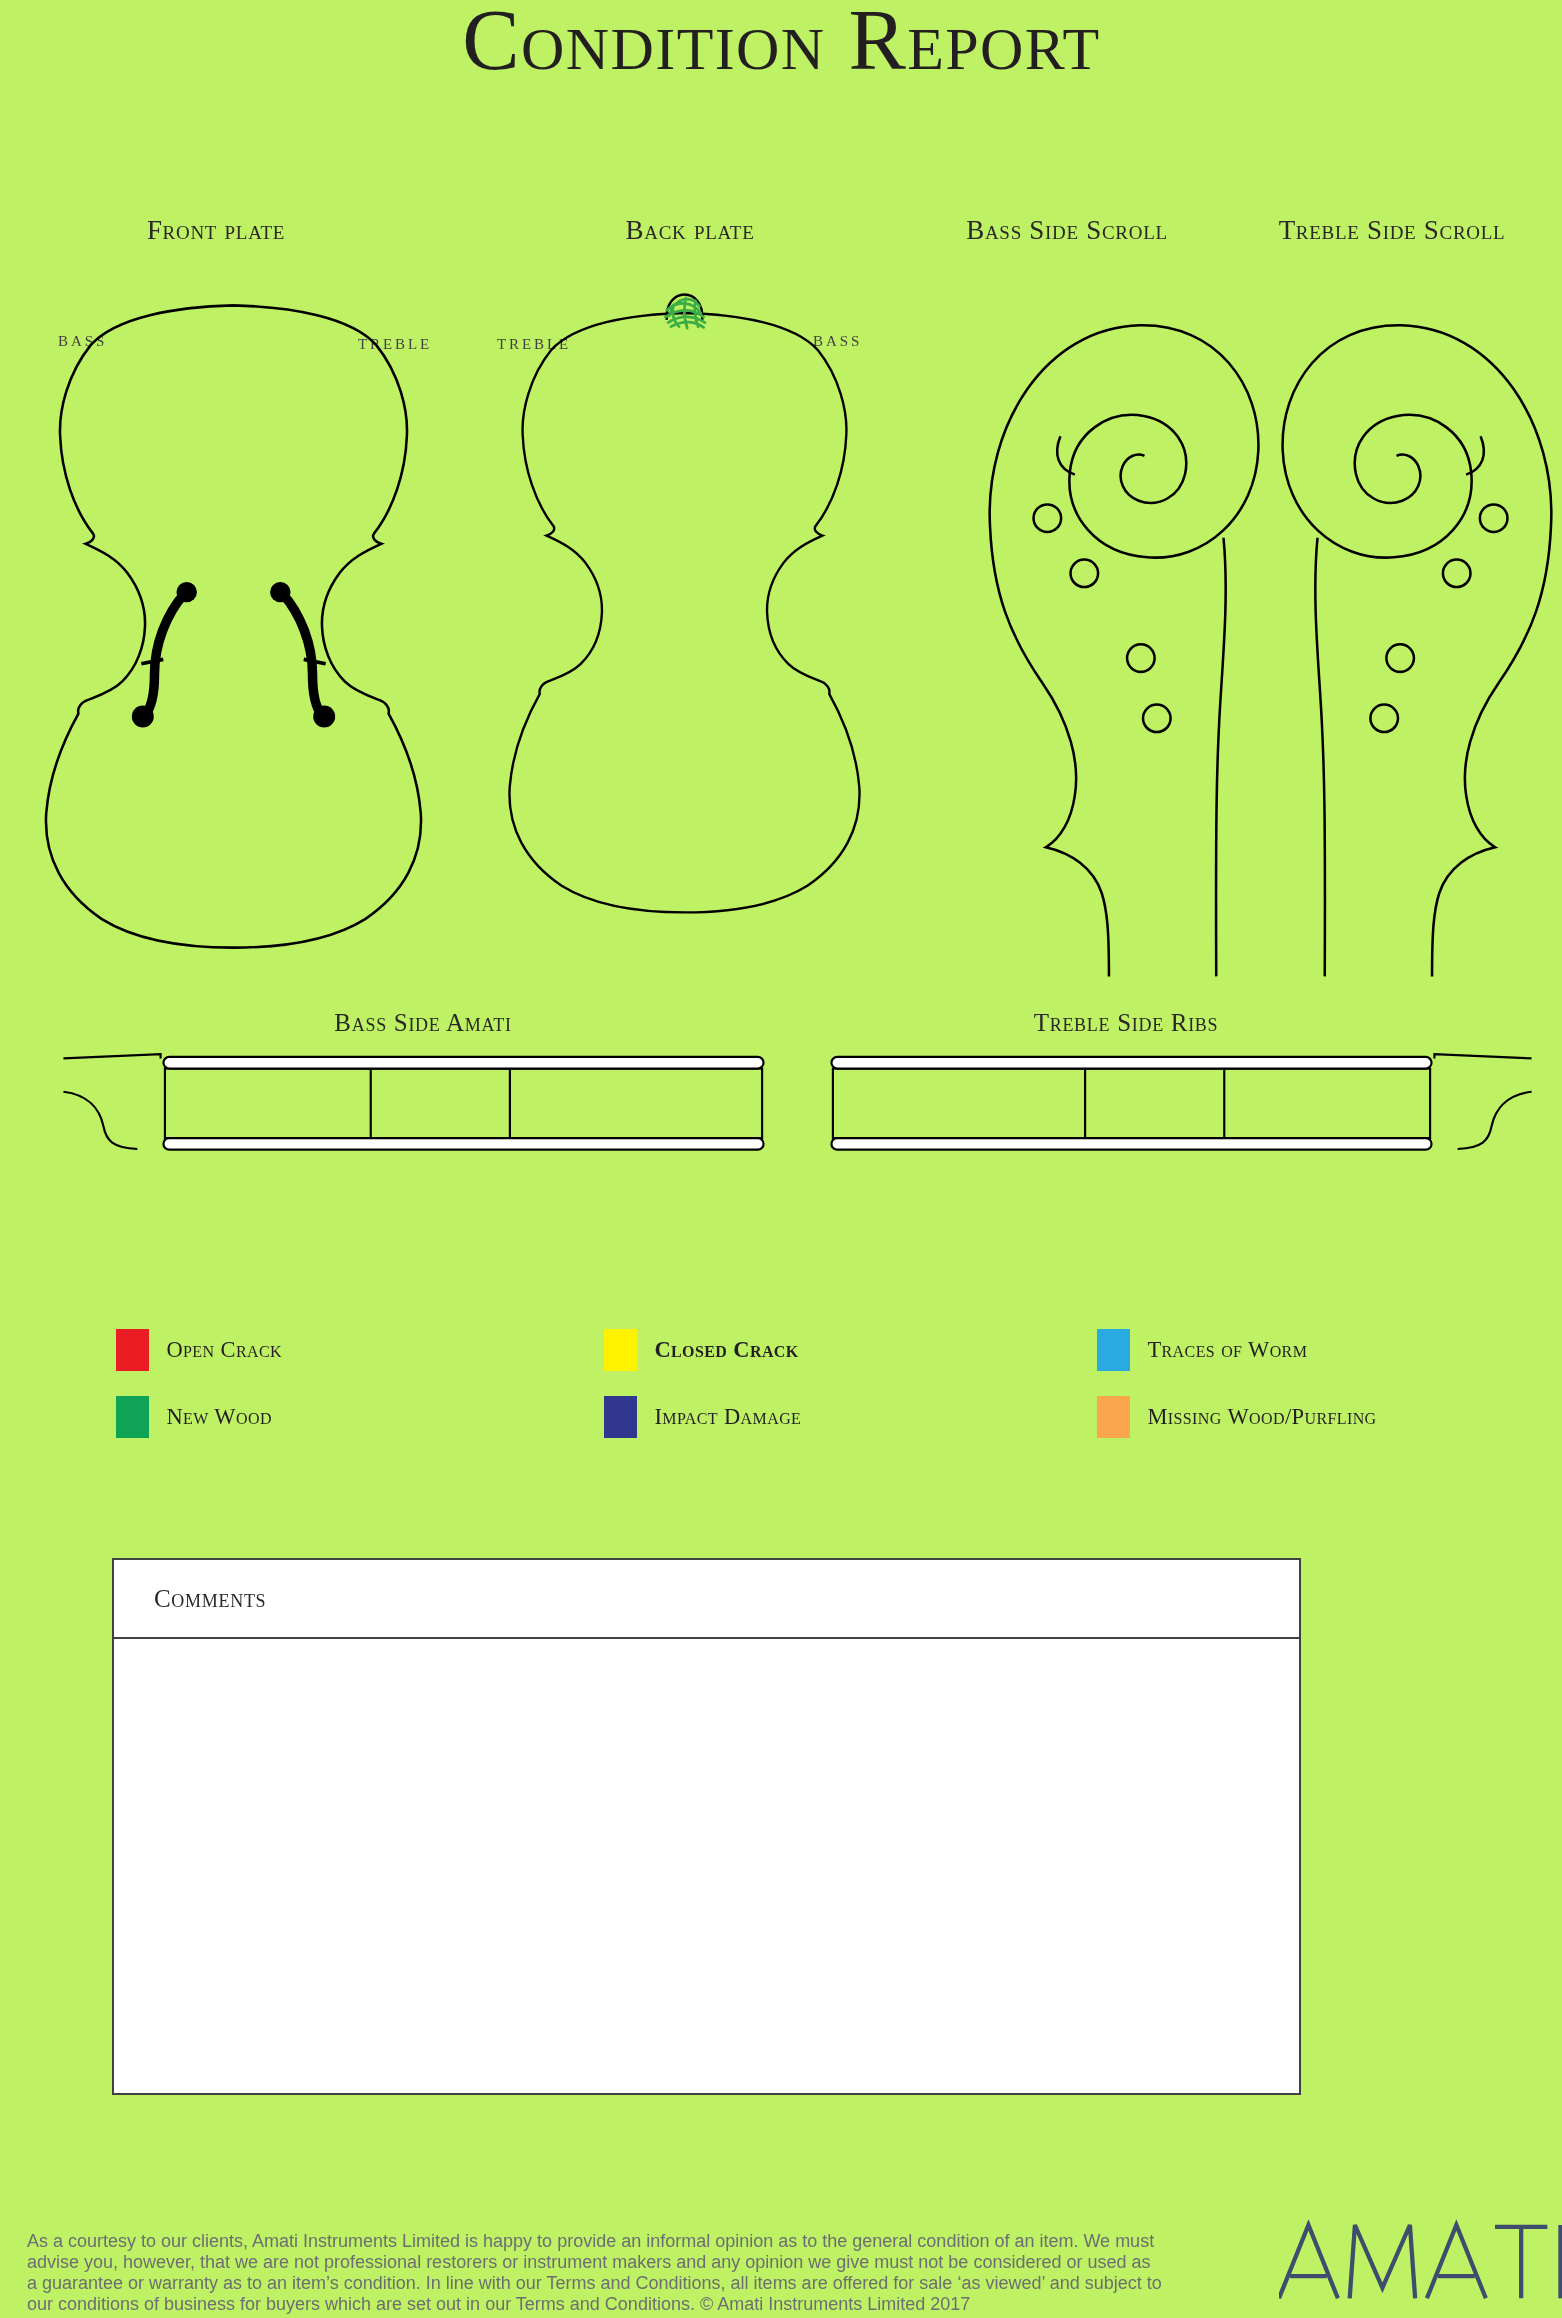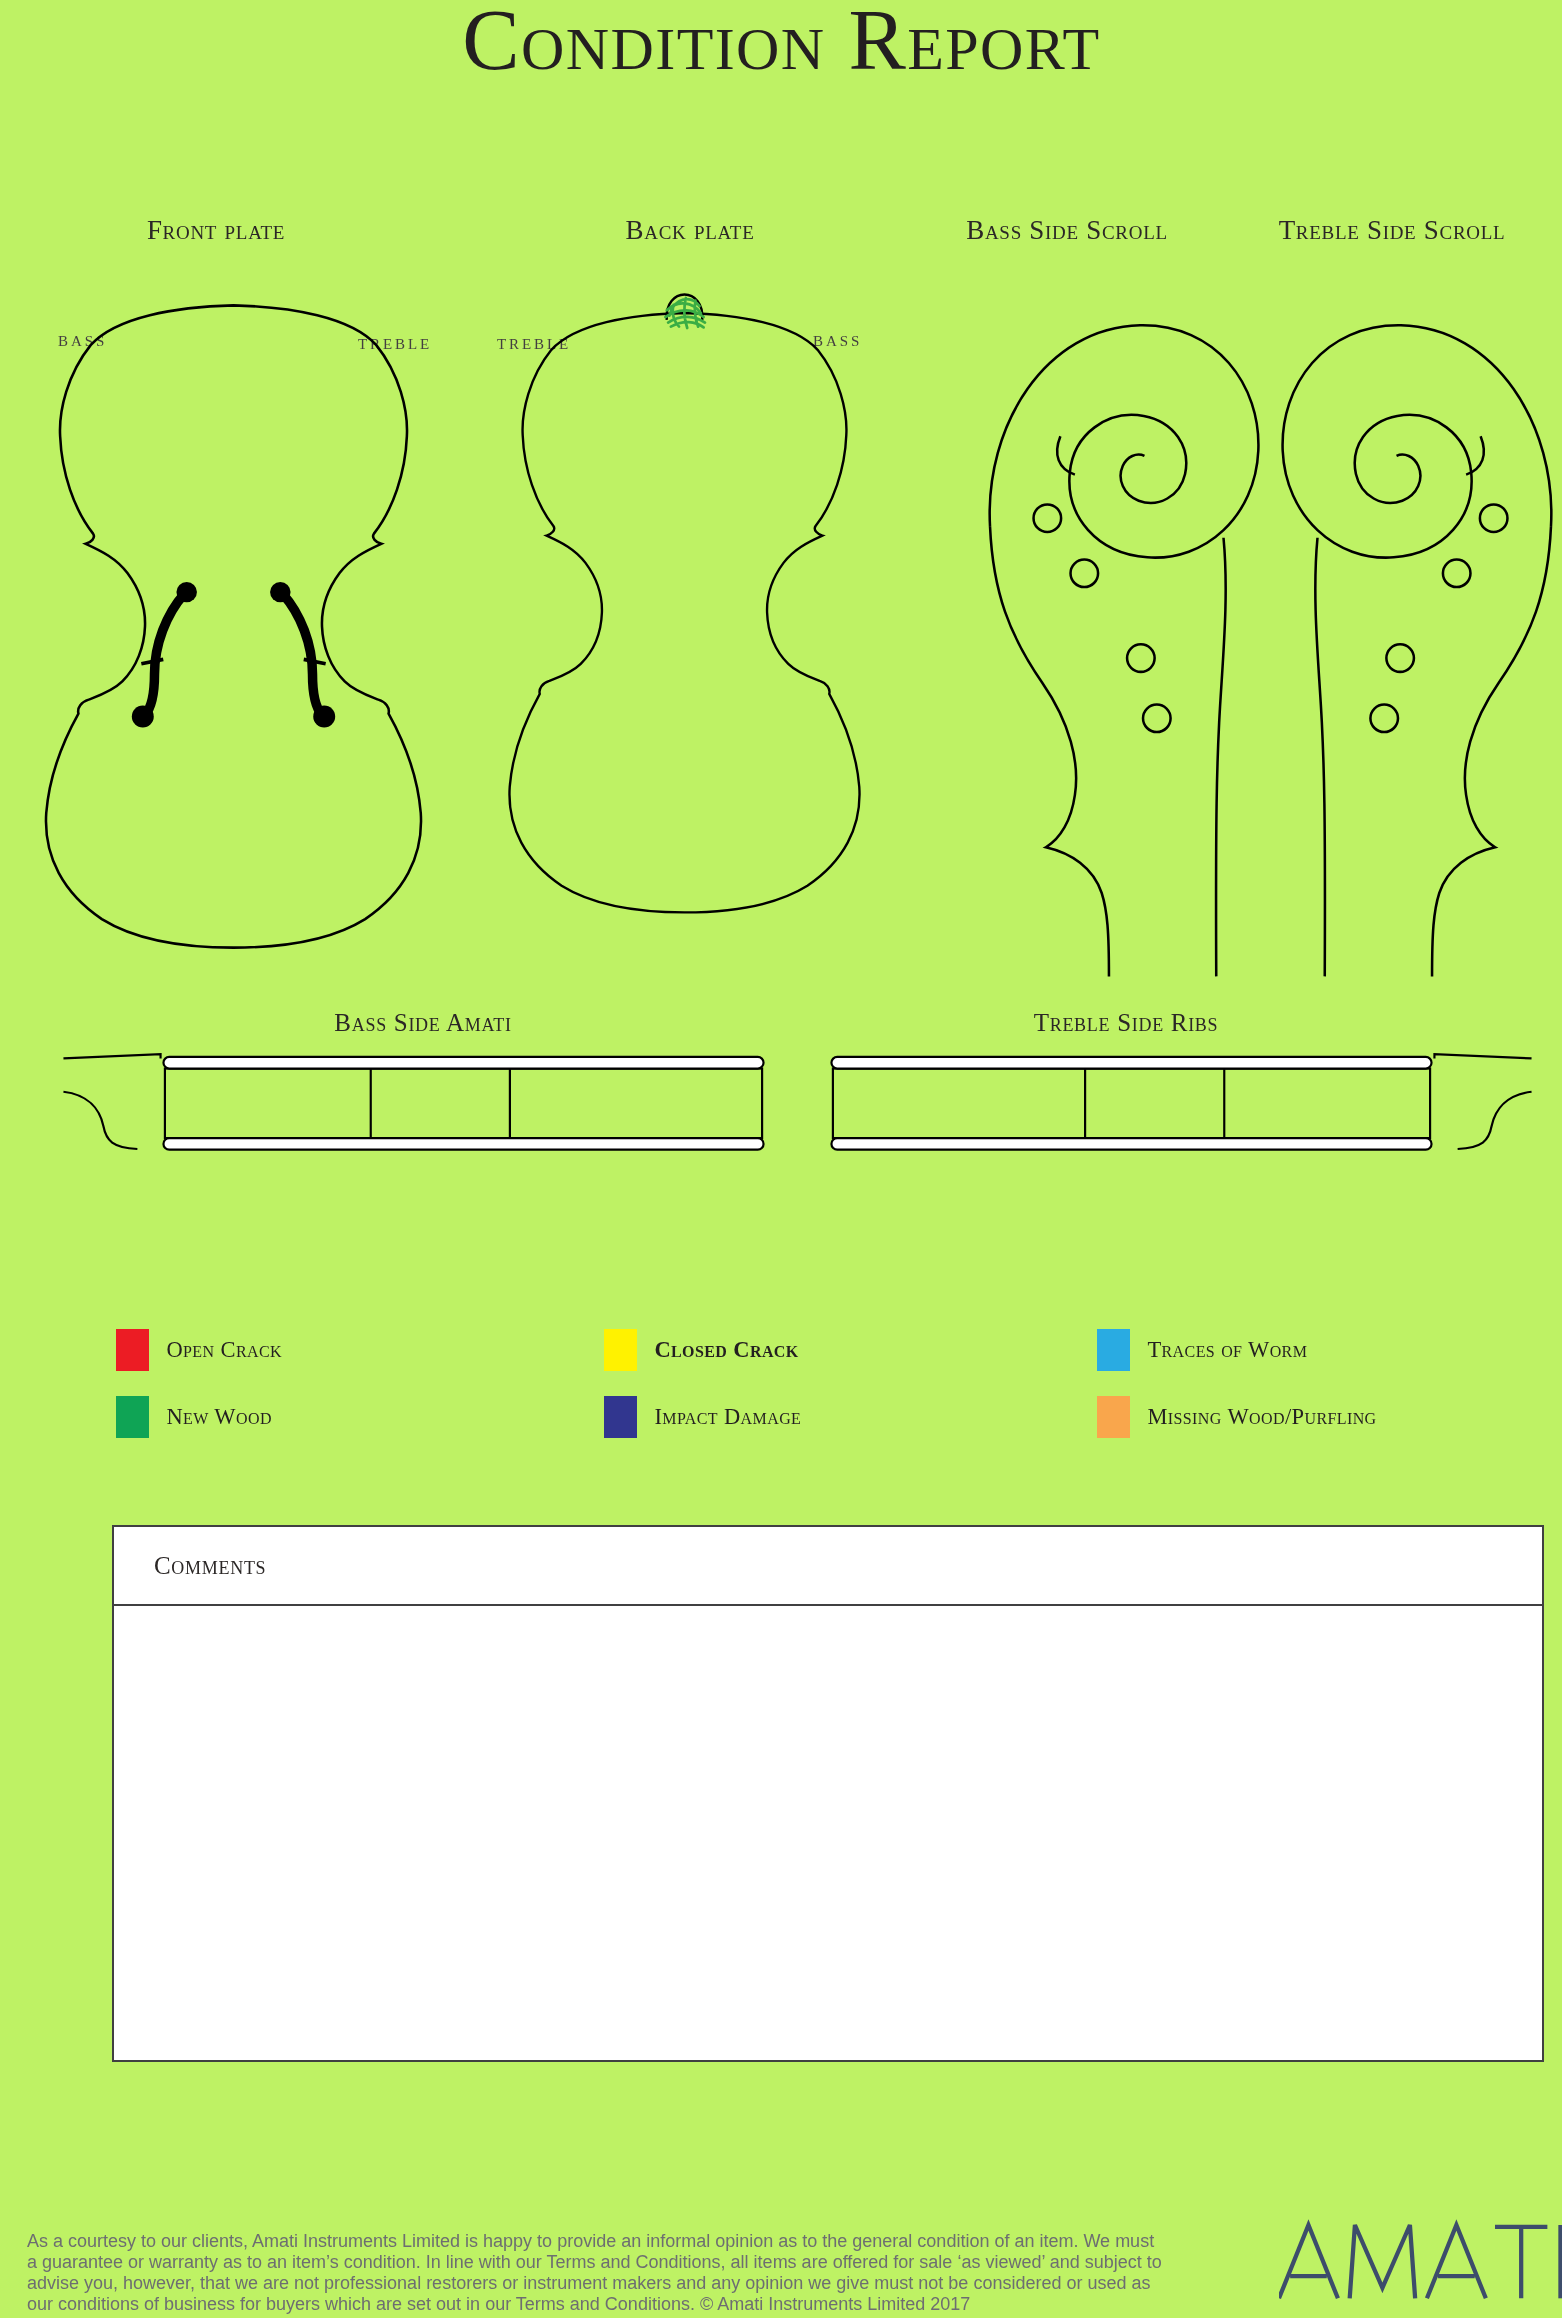--- a/index.html
+++ b/index.html
@@ -11,21 +11,21 @@
       font-variant:small-caps;white-space:nowrap;color:#2b2726;}
   .side-label{position:absolute;font-size:15px;letter-spacing:2.9px;color:#433f40;white-space:nowrap;}
   .ribs-h{position:absolute;transform:translateX(-50%);font-size:25px;letter-spacing:0.7px;
           font-variant:small-caps;white-space:nowrap;color:#2b2726;}
   .diagram{position:absolute;}
   .legend-item{position:absolute;display:flex;align-items:center;height:42px;font-family:Liberation Serif, serif;}
   .swatch{width:33px;height:42px;flex:none;}
   .legend-label{margin-left:17.4px;font-size:22.5px;letter-spacing:0.4px;
                 font-variant:small-caps;white-space:nowrap;color:#231f20;}
   .legend-label.bold{font-weight:700;}
-  .comments-box{position:absolute;left:112px;top:1525px;width:1432px;height:537px;
+  .comments-box{position:absolute;left:112px;top:1558px;width:1189px;height:537px;
                 border:2.2px solid #404041;box-sizing:border-box;background:#fff;font-family:Liberation Serif, serif;}
   .comments-head{height:77px;border-bottom:2.2px solid #404041;display:flex;align-items:center;}
   .comments-title{margin-left:40px;font-size:25px;letter-spacing:0.7px;font-variant:small-caps;color:#2b2726;}
   .comments-body{height:456px;}
   .footer-text{position:absolute;left:2.9px;top:2231px;width:1276px;
                font-family:"Liberation Sans","DejaVu Sans",sans-serif;
                font-size:18px;line-height:21px;color:#6d6e71;margin-left:24px;}
   .logo{position:absolute;left:1279px;top:2215px;}
   svg{display:block;}
 </style>
@@ -175,22 +175,22 @@
 
   <div class="comments-box">
     <div class="comments-head">
       <div class="comments-title">Comments</div>
     </div>
     <div class="comments-body"></div>
   </div>
 
   <div class="footer-text">
     <div>As a courtesy to our clients, Amati Instruments Limited is happy to provide an informal opinion as to the general condition of an item. We must</div>
+    <div>advise you, however, that we are not professional restorers or instrument makers and any opinion we give must not be considered or used as</div>
     <div>a guarantee or warranty as to an item’s condition. In line with our Terms and Conditions, all items are offered for sale ‘as viewed’ and subject to</div>
-    <div>advise you, however, that we are not professional restorers or instrument makers and any opinion we give must not be considered or used as</div>
     <div>our conditions of business for buyers which are set out in our Terms and Conditions. © Amati Instruments Limited 2017</div>
   </div>
 
   <svg class="logo" width="288" height="94" viewBox="0 0 440 121" aria-label="AMATI">
     <g class="logo-strokes" fill="none" stroke="#3D4D6B" stroke-width="6.5">
       <path d="M0 116 L45 4 L90 116 M17 82 L73 82"></path>
       <path d="M108 116 L116 4 L158 100 L200 4 L208 116"></path>
       <path d="M226 116 L271 4 L316 116 M243 82 L299 82"></path>
       <path d="M330 7 L410 7 M370 7 L370 116"></path>
       <path d="M430 4 L430 116"></path>

